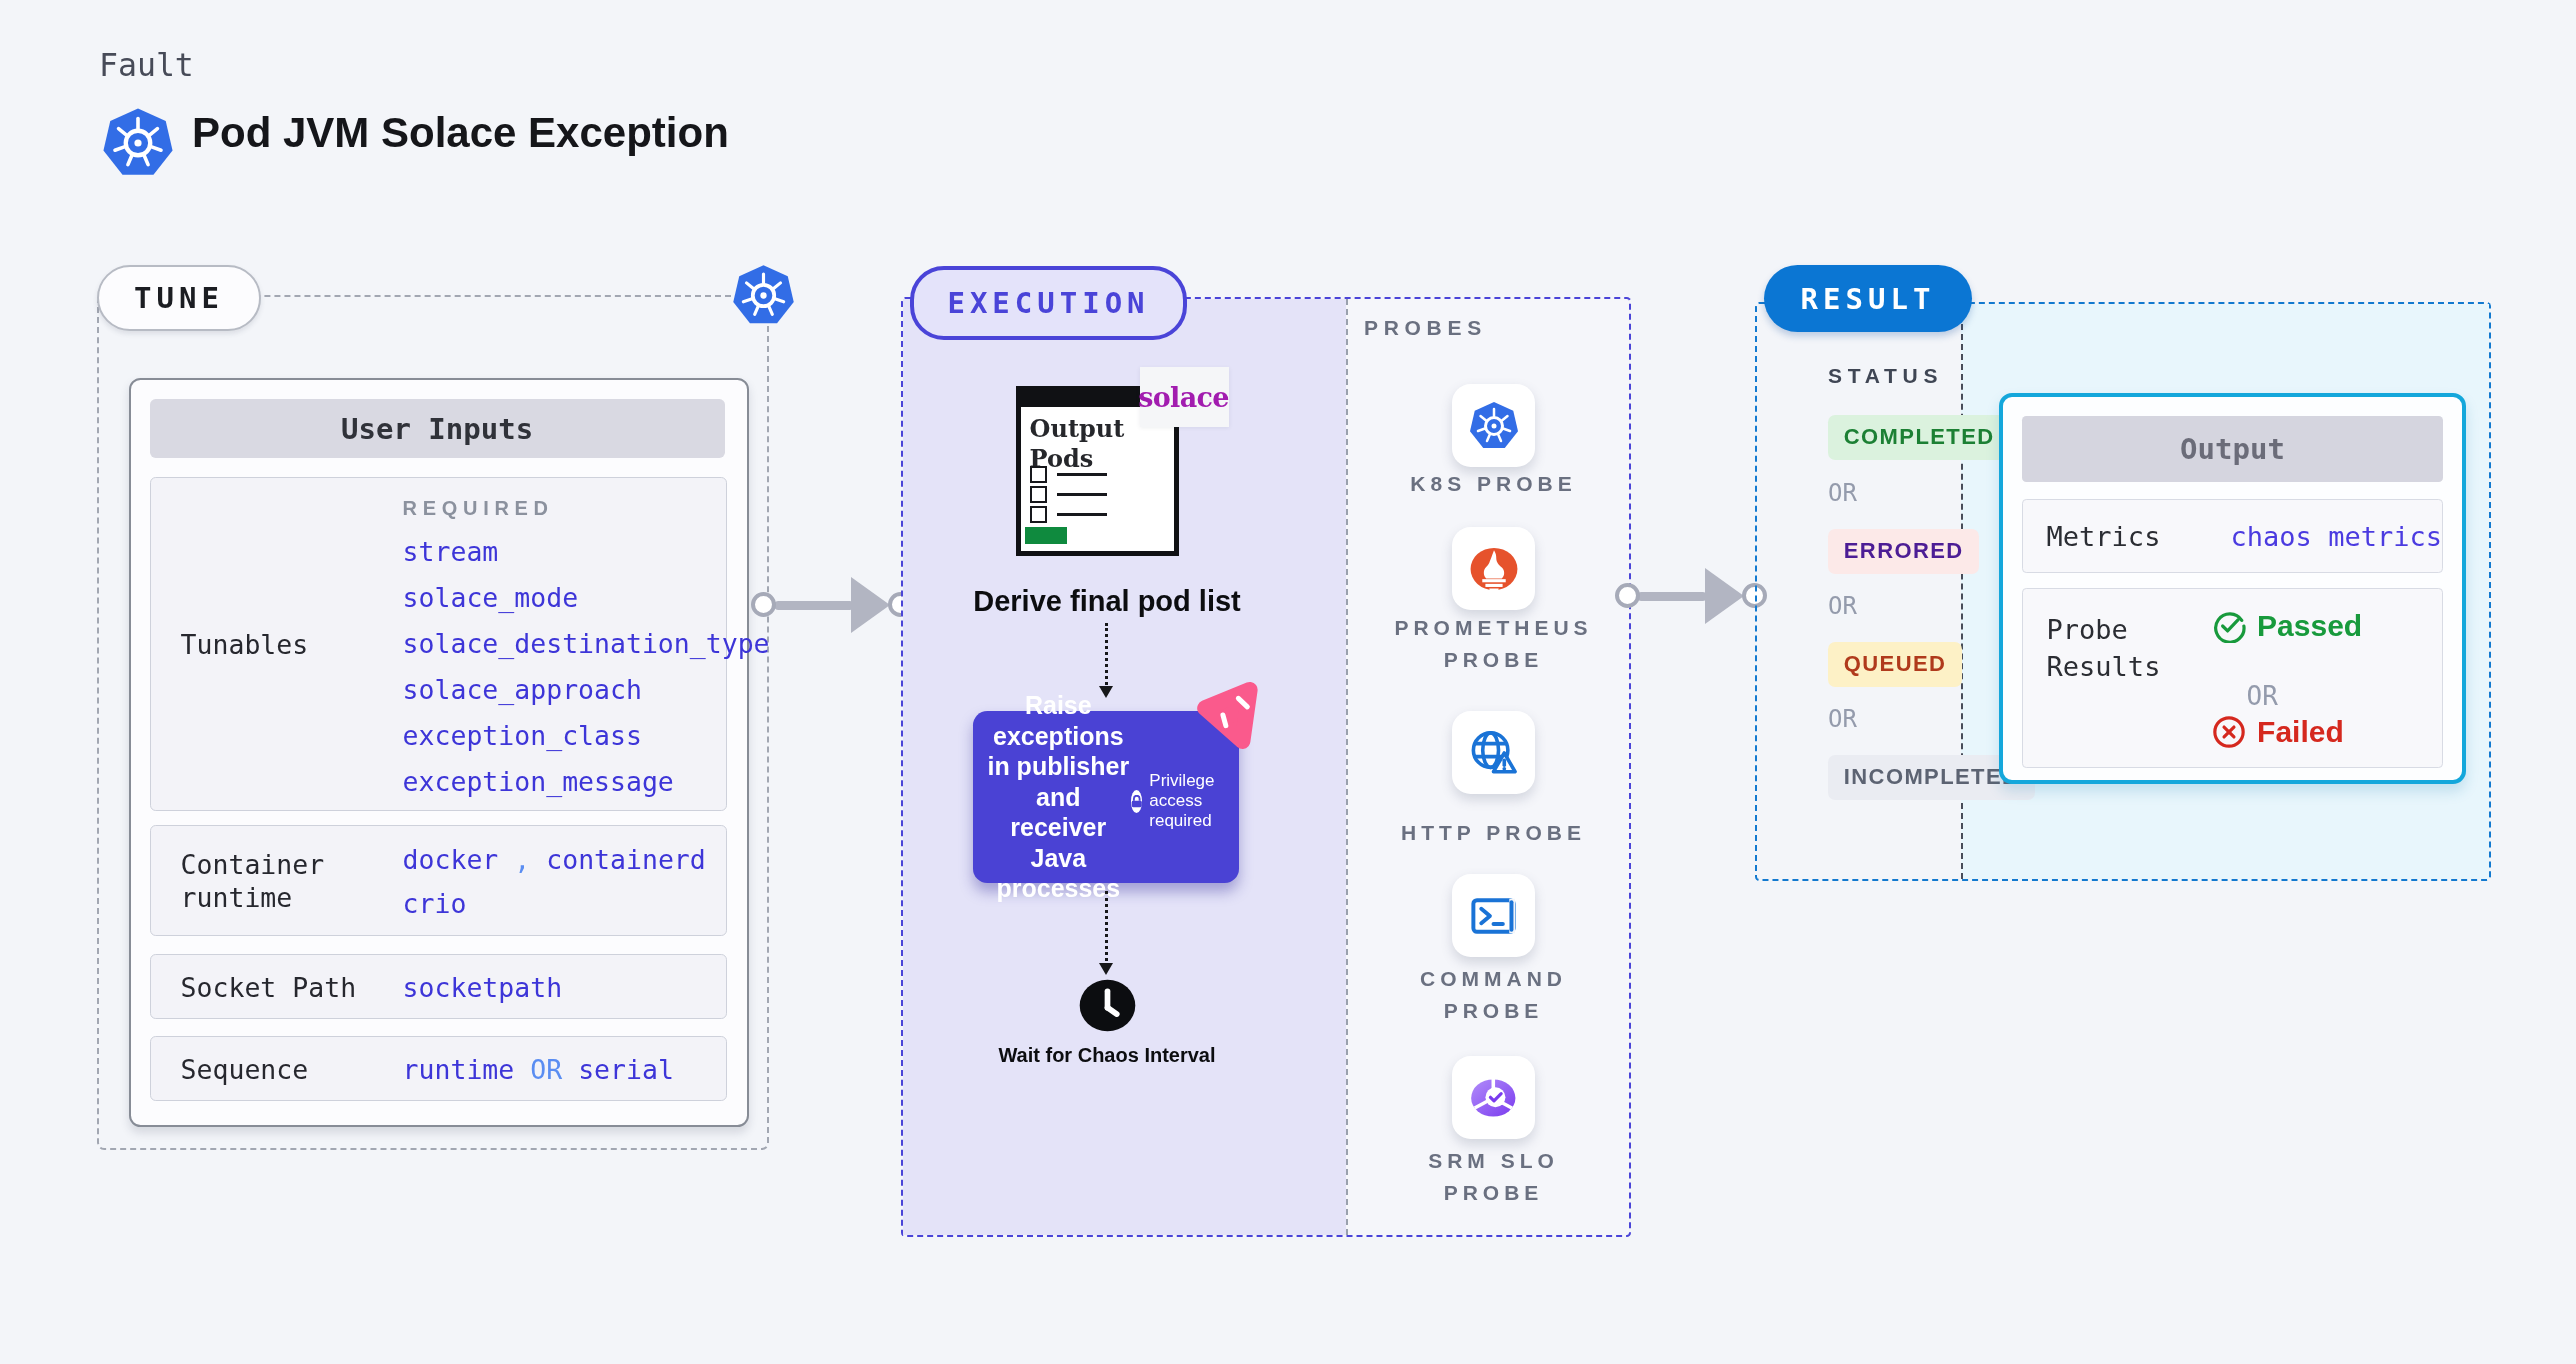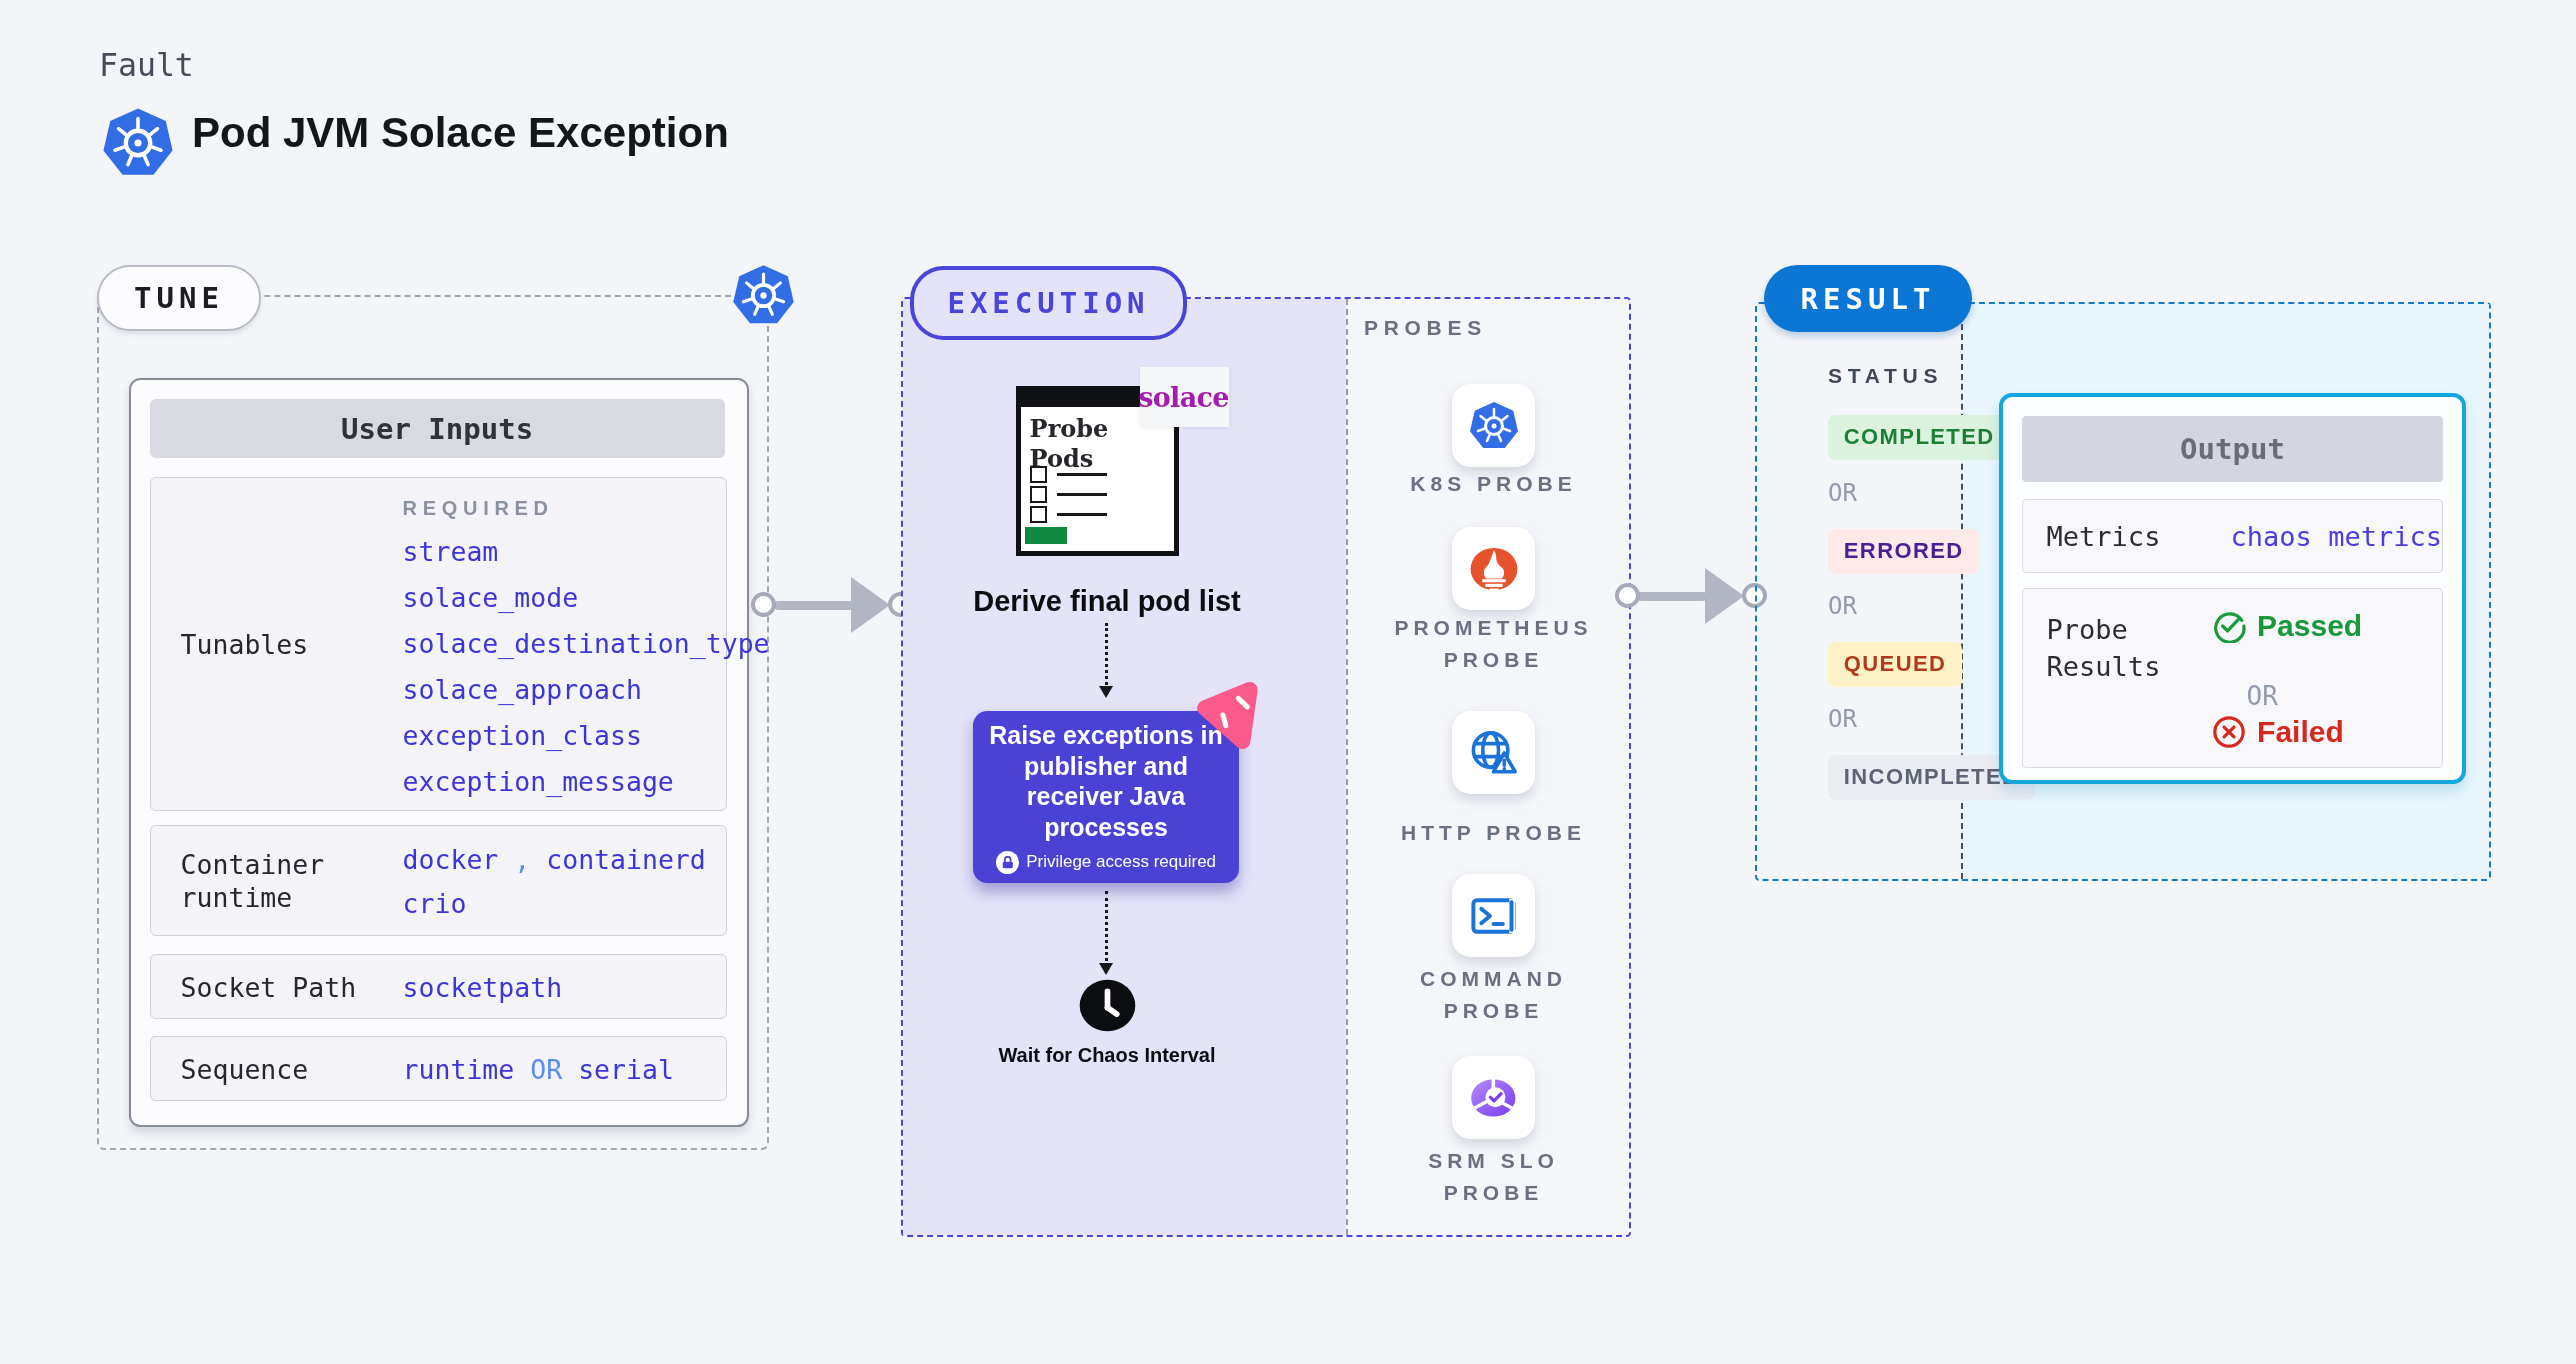--- a/index.html
+++ b/index.html
@@ -81,21 +81,21 @@
 
   .flow-label{font-weight:bold;color:#0c0d10;text-align:center;}
   .derive-label{left:928px;top:585px;width:358px;font-size:29px;}
   .wait-label{left:985px;top:1039px;width:244px;font-size:20px;line-height:33px;}
 
   .dot-arrow{width:0;border-left:3.6px dotted #17181a;}
   .dot-head{width:0;height:0;border-left:7.9px solid transparent;border-right:7.9px solid transparent;
         border-top:12px solid #17181a;}
 
   .purple-box{left:973px;top:711px;width:266px;height:172px;background:#4a42d4;border-radius:14.3px;
-        box-shadow:0 8.6px 14.3px rgba(40,35,150,.35);display:flex;flex-direction:column;
+        box-shadow:0 8.6px 14.3px rgba(40,35,150,.35);display:flex;flex-direction:row;
         align-items:center;justify-content:center;padding:7.2px 13px;box-sizing:border-box;}
   .purple-text{color:#ffffff;font-size:25px;font-weight:bold;line-height:1.22;text-align:center;}
   .priv-row{display:flex;align-items:center;gap:7.2px;margin-top:8.6px;}
   .priv-circle{width:23px;height:23px;border-radius:50%;background:#ffffff;
         display:flex;align-items:center;justify-content:center;}
   .priv-text{color:#ffffff;font-size:17px;}
 
   
   .probe-card{left:1452px;width:83px;height:83px;background:#ffffff;border-radius:18.6px;
         box-shadow:0 5.7px 11.5px rgba(80,90,120,.20);display:flex;align-items:center;justify-content:center;}
@@ -220,21 +220,21 @@
 
 <div class="abs exec-box">
   <div class="exec-lavender"></div>
   <div class="exec-divider"></div>
   <div class="probes-title">PROBES</div>
 </div>
 <div class="abs pill exec-badge">EXECUTION</div>
 
 <div class="abs pods-window">
   <div class="pods-titlebar"></div>
-  <div class="pods-title serif">Probe Pods</div>
+  <div class="pods-title serif">Output Pods</div>
   <div class="pods-row" style="top:75px;">
     <span class="pods-check"></span>
       <span class="pods-line"></span>
   </div>
   <div class="pods-row" style="top:95px;">
     <span class="pods-check"></span>
       <span class="pods-line"></span>
   </div>
   <div class="pods-row" style="top:115px;">
     <span class="pods-check"></span>

